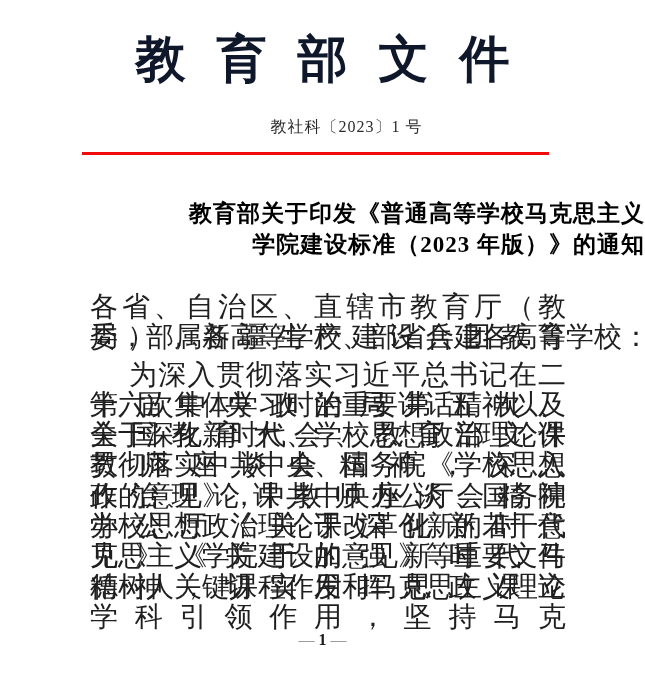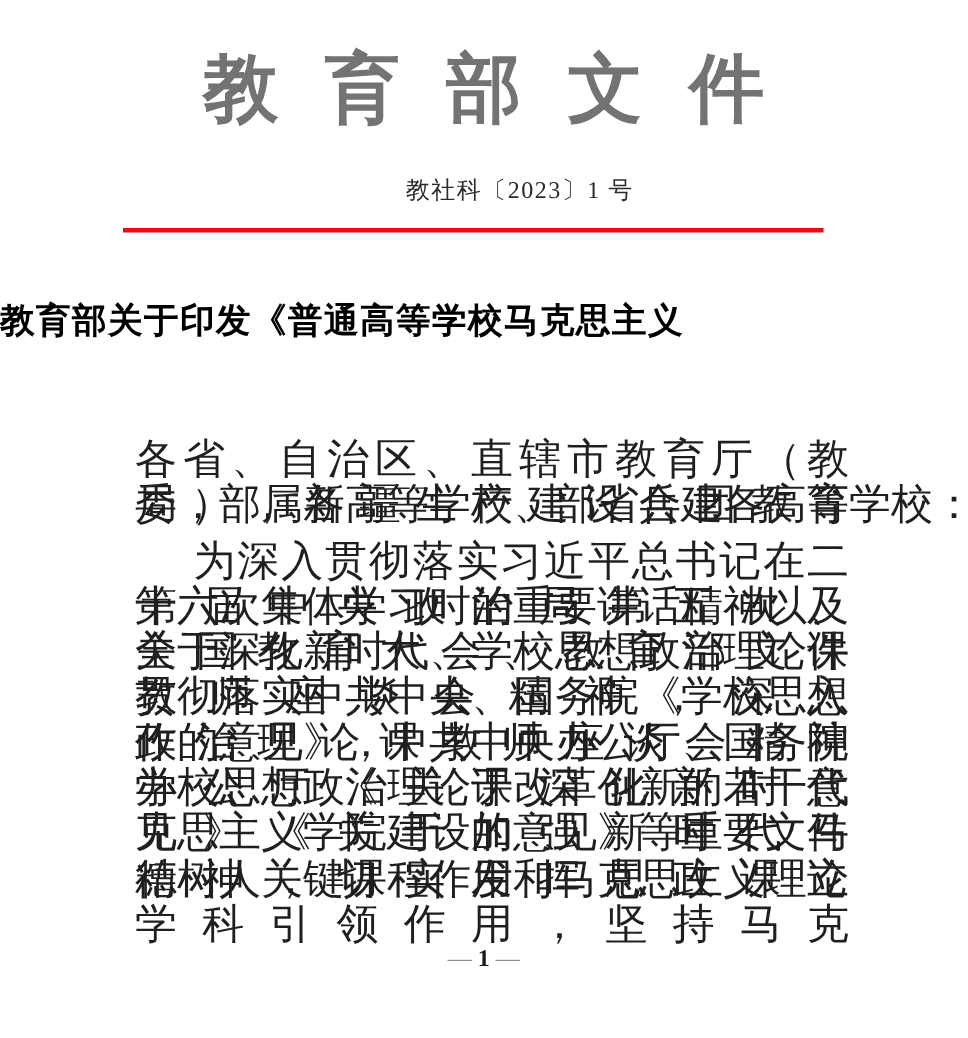--- a/index.html
+++ b/index.html
@@ -17,21 +17,21 @@
   }
   
   .masthead {
     position: absolute;
     top: 26px;
     left: 0;
     width: 645px;
     text-align: center;
     font-size: 50px;
     font-weight: bold;
-    color: #737373;
+    color: #0f172a;
     letter-spacing: 31px;
     text-indent: 31px;
     white-space: nowrap;
   }
   
   .docnum {
     position: absolute;
     top: 117px;
     left: 0;
     width: 645px;
@@ -50,21 +50,21 @@
     height: 3px;
     background: #f00c0c;
   }
   
   .title {
     position: absolute;
     top: 198px;
     left: 0;
     width: 645px;
     margin: 0;
-    text-align: left;
+    text-align: right;
     font-size: 23px;
     line-height: 31px;
     font-weight: bold;
     color: #000000;
     letter-spacing: 1px;
   }
   .title .tline { display: block; }
   
   .body-text {
     position: absolute;
@@ -110,20 +110,21 @@
 <div class="page">
 
   <div class="masthead">教育部文件</div>
 
   <div class="docnum">教社科〔2023〕1 号</div>
 
   <div class="redline"></div>
 
   <h1 class="title">
     <span class="tline">教育部关于印发《普通高等学校马克思主义</span>
+    <span class="tline">学院建设标准（2023 年版）》的通知</span>
   </h1>
 
   <div class="body-text">
     <div class="line j">各省、自治区、直辖市教育厅（教委），新疆生产建设兵团教育</div>
     <div class="line">局，部属各高等学校、部省合建各高等学校：</div>
     <div class="line j indent para-gap">为深入贯彻落实习近平总书记在二十届中央政治局第五次、</div>
     <div class="line j">第六次集体学习时的重要讲话精神以及全国教育大会、教育部文件</div>
     <div class="line j">关于深化新时代、学校思想政治理论课教师座谈会精神，深入</div>
     <div class="line j">贯彻落实中共中央、国务院《学校思想政治理论课教师座谈会精神</div>
     <div class="line j">作的意见》，中共中央办公厅、国务院办公厅《关于深化新时代</div>

